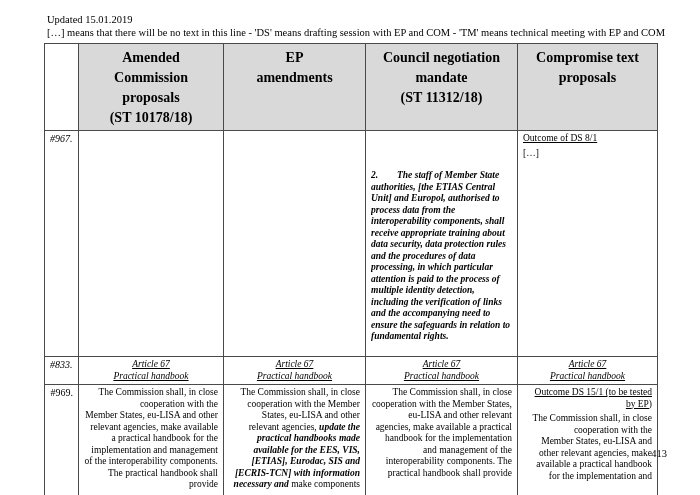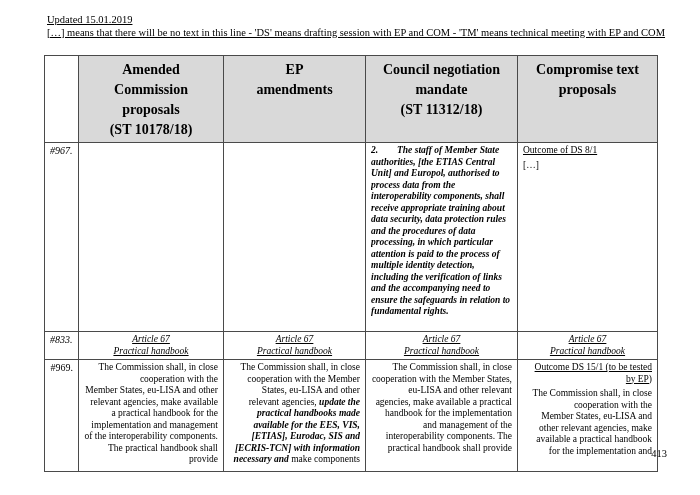--- a/index.html
+++ b/index.html
@@ -4,21 +4,21 @@
 <style>
   * { margin:0; padding:0; box-sizing:border-box; }
   html,body { width:700px; height:495px; }
   body {
     background:#ffffff;
     color:#000000;
     font-family:"Liberation Serif", serif;
     position:relative;
     overflow:hidden;
   }
-  .top-block { margin:14px 0 16px 44px;text-decoration:underline; }
+  .top-block { margin:14px 0 4px 44px; }
   .top-line { font-size:10.5px; line-height:12.5px; padding-left:3px; white-space:nowrap; }
 
   table.compare {
     border-collapse:collapse;
     table-layout:fixed;
     margin:3px 0 0 44px;
     width:613px;
   }
   td {
     border:1px solid #4a4a4a;
@@ -47,21 +47,21 @@
 
   tr.r967 td { height:189px; }
   tr.r968 td { height:27px; }
   tr.r969 td { height:112px;text-align:right; }
 
   .idtext { font-size:10px; }
   .it  { font-style:italic; }
   .bi  { font-weight:bold; font-style:italic; }
   .center2 { text-align:center; font-style:italic;text-decoration:underline; }
 
-  .clip-tall { height:184px; overflow:hidden; }
+  .clip-tall { height:184px; overflow:hidden;margin-top:37px; }
   .clip-short { height:106px; overflow:hidden; }
 
   .hang-num { display:inline-block; width:26px; }
 
   .outcome-heading { text-decoration:underline; display:inline; }
   .outcome-body { margin-top:3px; }
 
   .page-number {
     position:absolute;
     top:448px;

